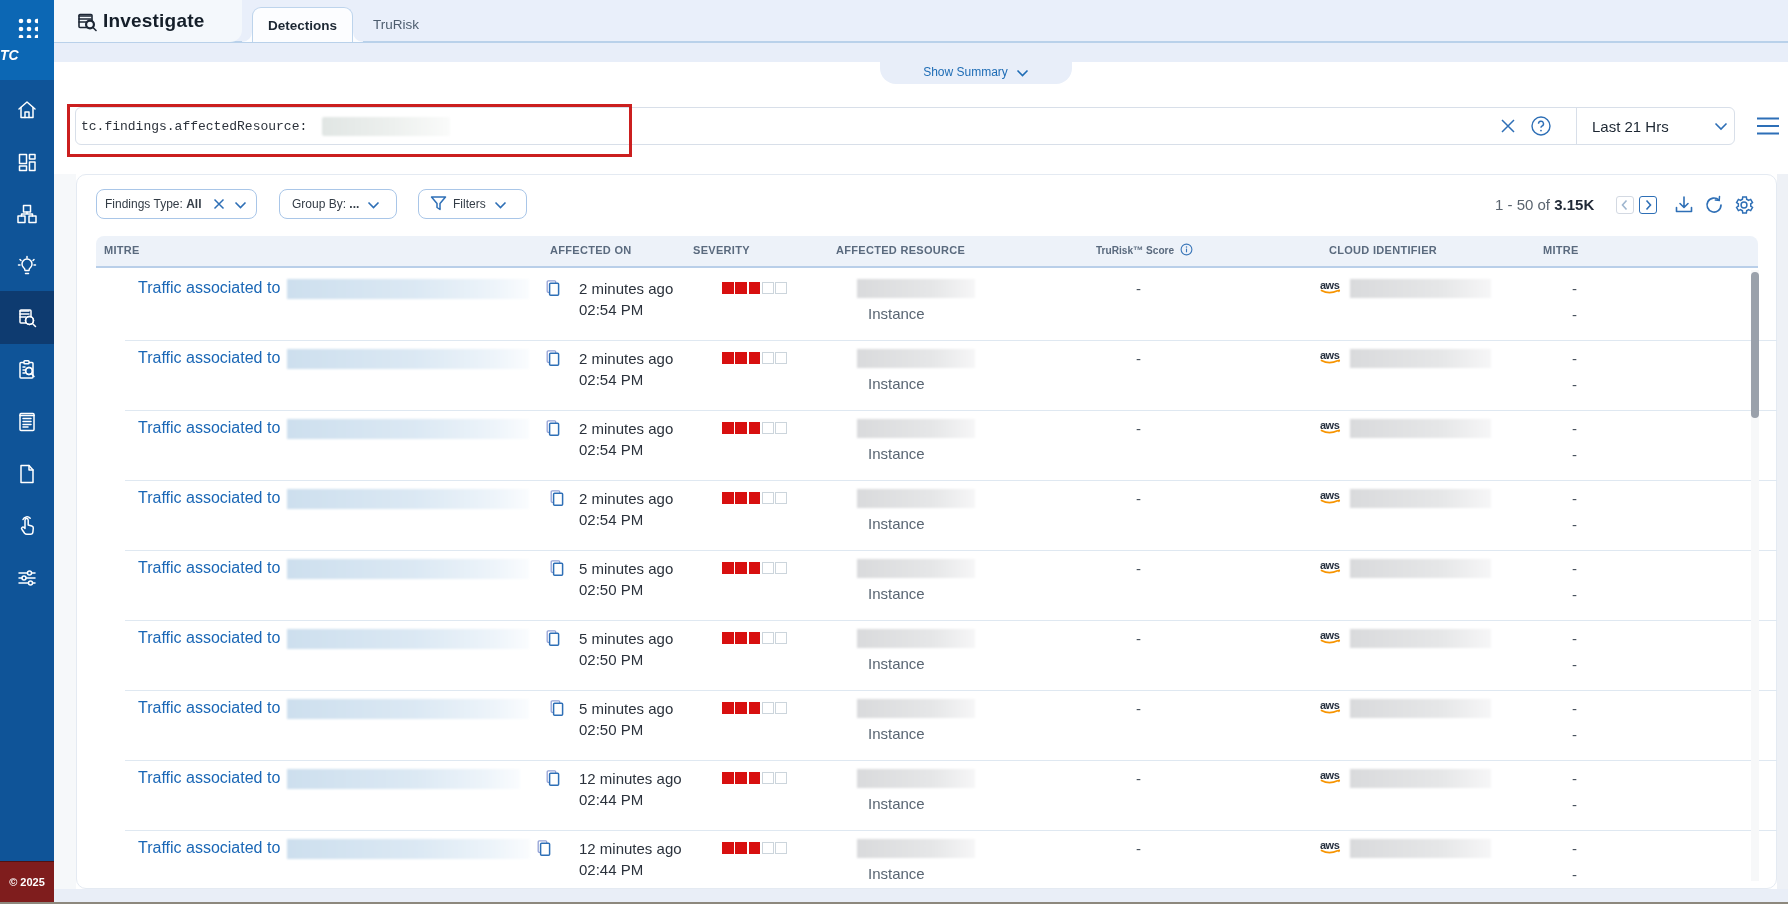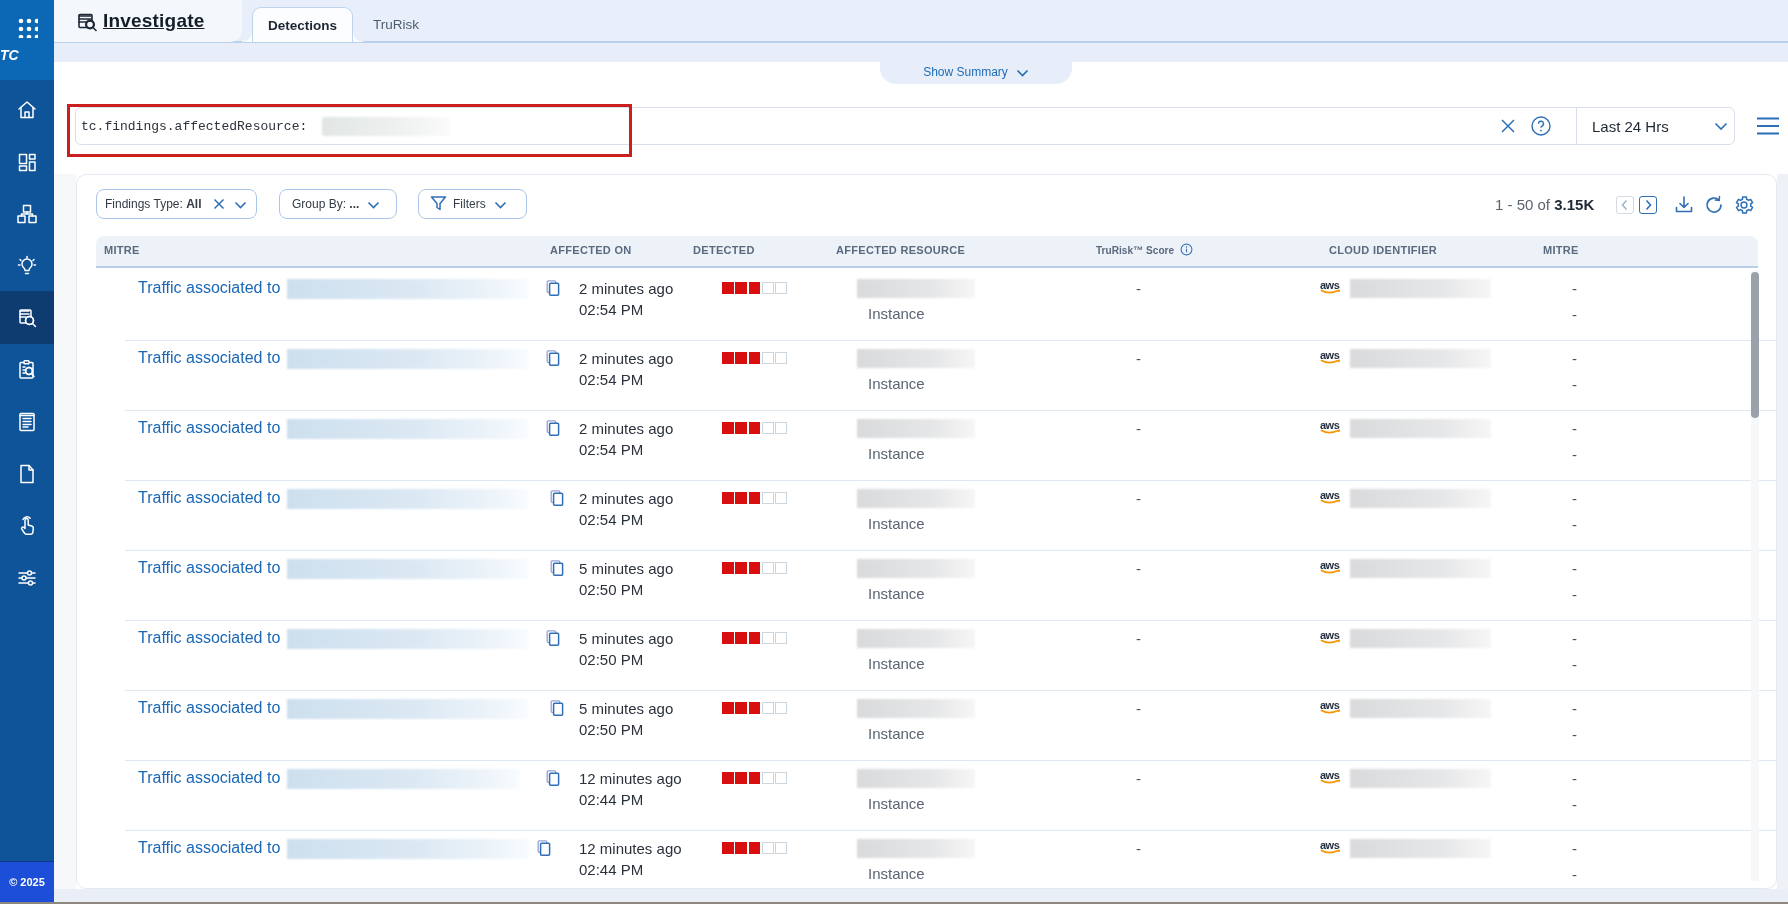--- a/index.html
+++ b/index.html
@@ -1,25 +1,25 @@
 <!DOCTYPE html>
 <html><head><meta charset="utf-8"><style>
 * { margin:0; padding:0; box-sizing:border-box; }
 html,body { width:1788px; height:904px; overflow:hidden; background:#fff;
   font-family:"Liberation Sans", sans-serif; position:relative; }
 .abs { position:absolute; }
 .sidebar { left:0; top:0; width:54px; height:904px; background:#0f5498; }
 .sb-top { left:0; top:0; width:54px; height:80px; background:#0c67b4; }
 .sb-active { left:0; top:291px; width:54px; height:53px; background:#0e3b70; }
 .sb-tc { left:0; top:47px; width:54px; text-align:left; color:#fff; font-weight:bold; font-size:14px;font-style:italic; }
-.sb-foot { left:0; top:861px; width:54px; height:43px; background:#1d4ed8; border-top:1px solid rgba(0,0,0,0.35);
+.sb-foot { left:0; top:861px; width:54px; height:43px; background:#7f1d1d; border-top:1px solid rgba(0,0,0,0.35);
   color:#fff; font-size:11px; font-weight:bold; text-align:center; line-height:41px; }
 .band { left:54px; top:0; width:1734px; height:43px; background:#e9effa; border-bottom:2px solid #b9d1ea; }
 .invpanel { left:54px; top:0; width:188px; height:42px; background:#f4f8fc; border-radius:0 0 12px 0; }
-.invtitle { left:103px; top:10px; font-size:19px; font-weight:bold; color:#141e29; letter-spacing:0.2px;text-decoration:underline; }
+.invtitle { left:103px; top:10px; font-size:19px; font-weight:bold; color:#141e29; letter-spacing:0.2px; }
 .tab-det { left:252px; top:7px; width:101px; height:35px; background:#fcfdff; border:1px solid #bdd4ec;
   border-bottom:none; border-radius:9px 9px 0 0; text-align:center; line-height:35px;
   font-size:13.5px; font-weight:bold; color:#1c2733; }
 .flare { width:10px; height:10px; top:32px; background:#fcfdff; }
 .flarecut { width:10px; height:10px; top:32px; background:#e9effa; }
 .tab-ev { left:354px; top:7px; width:84px; height:35px; text-align:center; line-height:35px;
   font-size:13.5px; color:#4d5d6e; }
 .strip { left:54px; top:43px; width:1734px; height:19px; background:#e8eef9; }
 .showsum { left:880px; top:61px; width:192px; height:23px; background:#e8eef9;
   border-radius:0 0 16px 16px; text-align:center; color:#1e6cb5; font-size:12px; line-height:23px; }
@@ -156,21 +156,21 @@
 <div class="abs qblur"></div>
 <svg class="abs" style="left:1499px;top:117px" width="18" height="18" viewBox="0 0 18 18" stroke="#2e6fb6" stroke-width="1.5" fill="none">
     <path d="M3 3 L15 15 M15 3 L3 15"></path>
   </svg>
 <svg class="abs" style="left:1530px;top:115px" width="22" height="22" viewBox="0 0 22 22" fill="none" stroke="#2e6fb6" stroke-width="1.4">
   <circle cx="11" cy="11" r="9"></circle>
   <path d="M8.5 8.8 a2.5 2.5 0 1 1 3.4 2.3 q-0.9 0.4-0.9 1.6"></path>
     <circle cx="11" cy="15.6" r="0.9" fill="#2e6fb6" stroke="none"></circle>
 </svg>
 <div class="abs sdivider"></div>
-<div class="abs last24">Last 24 Hrs</div>
+<div class="abs last24">Last 21 Hrs</div>
 <svg class="abs" style="left:1714px;top:122px" width="14" height="9" viewBox="0 0 14 9" fill="none" stroke="#2e6fb6" stroke-width="1.6">
     <path d="M1.5 1.5 L7 7 L12.5 1.5"></path>
   </svg>
 <svg class="abs" style="left:1757px;top:116px" width="22" height="20" viewBox="0 0 22 20" stroke="#2d6fb7" stroke-width="2.2" fill="none">
     <path d="M0 2.5 h22 M0 10 h22 M0 17.5 h22"></path>
   </svg>
 <div class="abs redbox"></div>
 
 <div class="abs card"></div>
 
@@ -208,21 +208,21 @@
     <path d="M16.5 2.5 L16.2 6.4 L12.3 6.1" stroke-width="1.5"></path>
   </svg>
 <svg class="abs" style="left:1733px;top:194px" width="22" height="22" viewBox="0 0 24 24" fill="none" stroke="#2e6fb6" stroke-width="1.6">
   <circle cx="12" cy="12" r="3.2"></circle>
   <path d="M19.4 12a7.4 7.4 0 0 0-.1-1.2l2-1.5-2-3.4-2.3 1a7.6 7.6 0 0 0-2.1-1.2l-.3-2.5h-4l-.3 2.5a7.6 7.6 0 0 0-2.1 1.2l-2.3-1-2 3.4 2 1.5a7.4 7.4 0 0 0 0 2.4l-2 1.5 2 3.4 2.3-1a7.6 7.6 0 0 0 2.1 1.2l.3 2.5h4l.3-2.5a7.6 7.6 0 0 0 2.1-1.2l2.3 1 2-3.4-2-1.5c.06-.4.1-.8.1-1.2z"></path>
   </svg>
 
 <div class="abs thead"></div>
 <div class="abs th" style="left:104px">MITRE</div>
 <div class="abs th" style="left:550px">AFFECTED ON</div>
-<div class="abs th" style="left:693px">DETECTED</div>
+<div class="abs th" style="left:693px">SEVERITY</div>
 <div class="abs th" style="left:836px">AFFECTED RESOURCE</div>
 <div class="abs th" style="left:1096px;letter-spacing:0;transform:scaleX(0.92);transform-origin:0 0">TruRisk™ Score</div>
 <svg class="abs" style="left:1180px;top:243px" width="13" height="13" viewBox="0 0 14 14" fill="none" stroke="#3b77b9" stroke-width="1.2">
     <circle cx="7" cy="7" r="5.8"></circle>
     <path d="M7 6 V10"></path>
     <circle cx="7" cy="4.2" r="0.8" fill="#3b77b9" stroke="none"></circle>
   </svg>
 <div class="abs th" style="left:1329px">CLOUD IDENTIFIER</div>
 <div class="abs th" style="left:1543px">MITRE</div>
 

